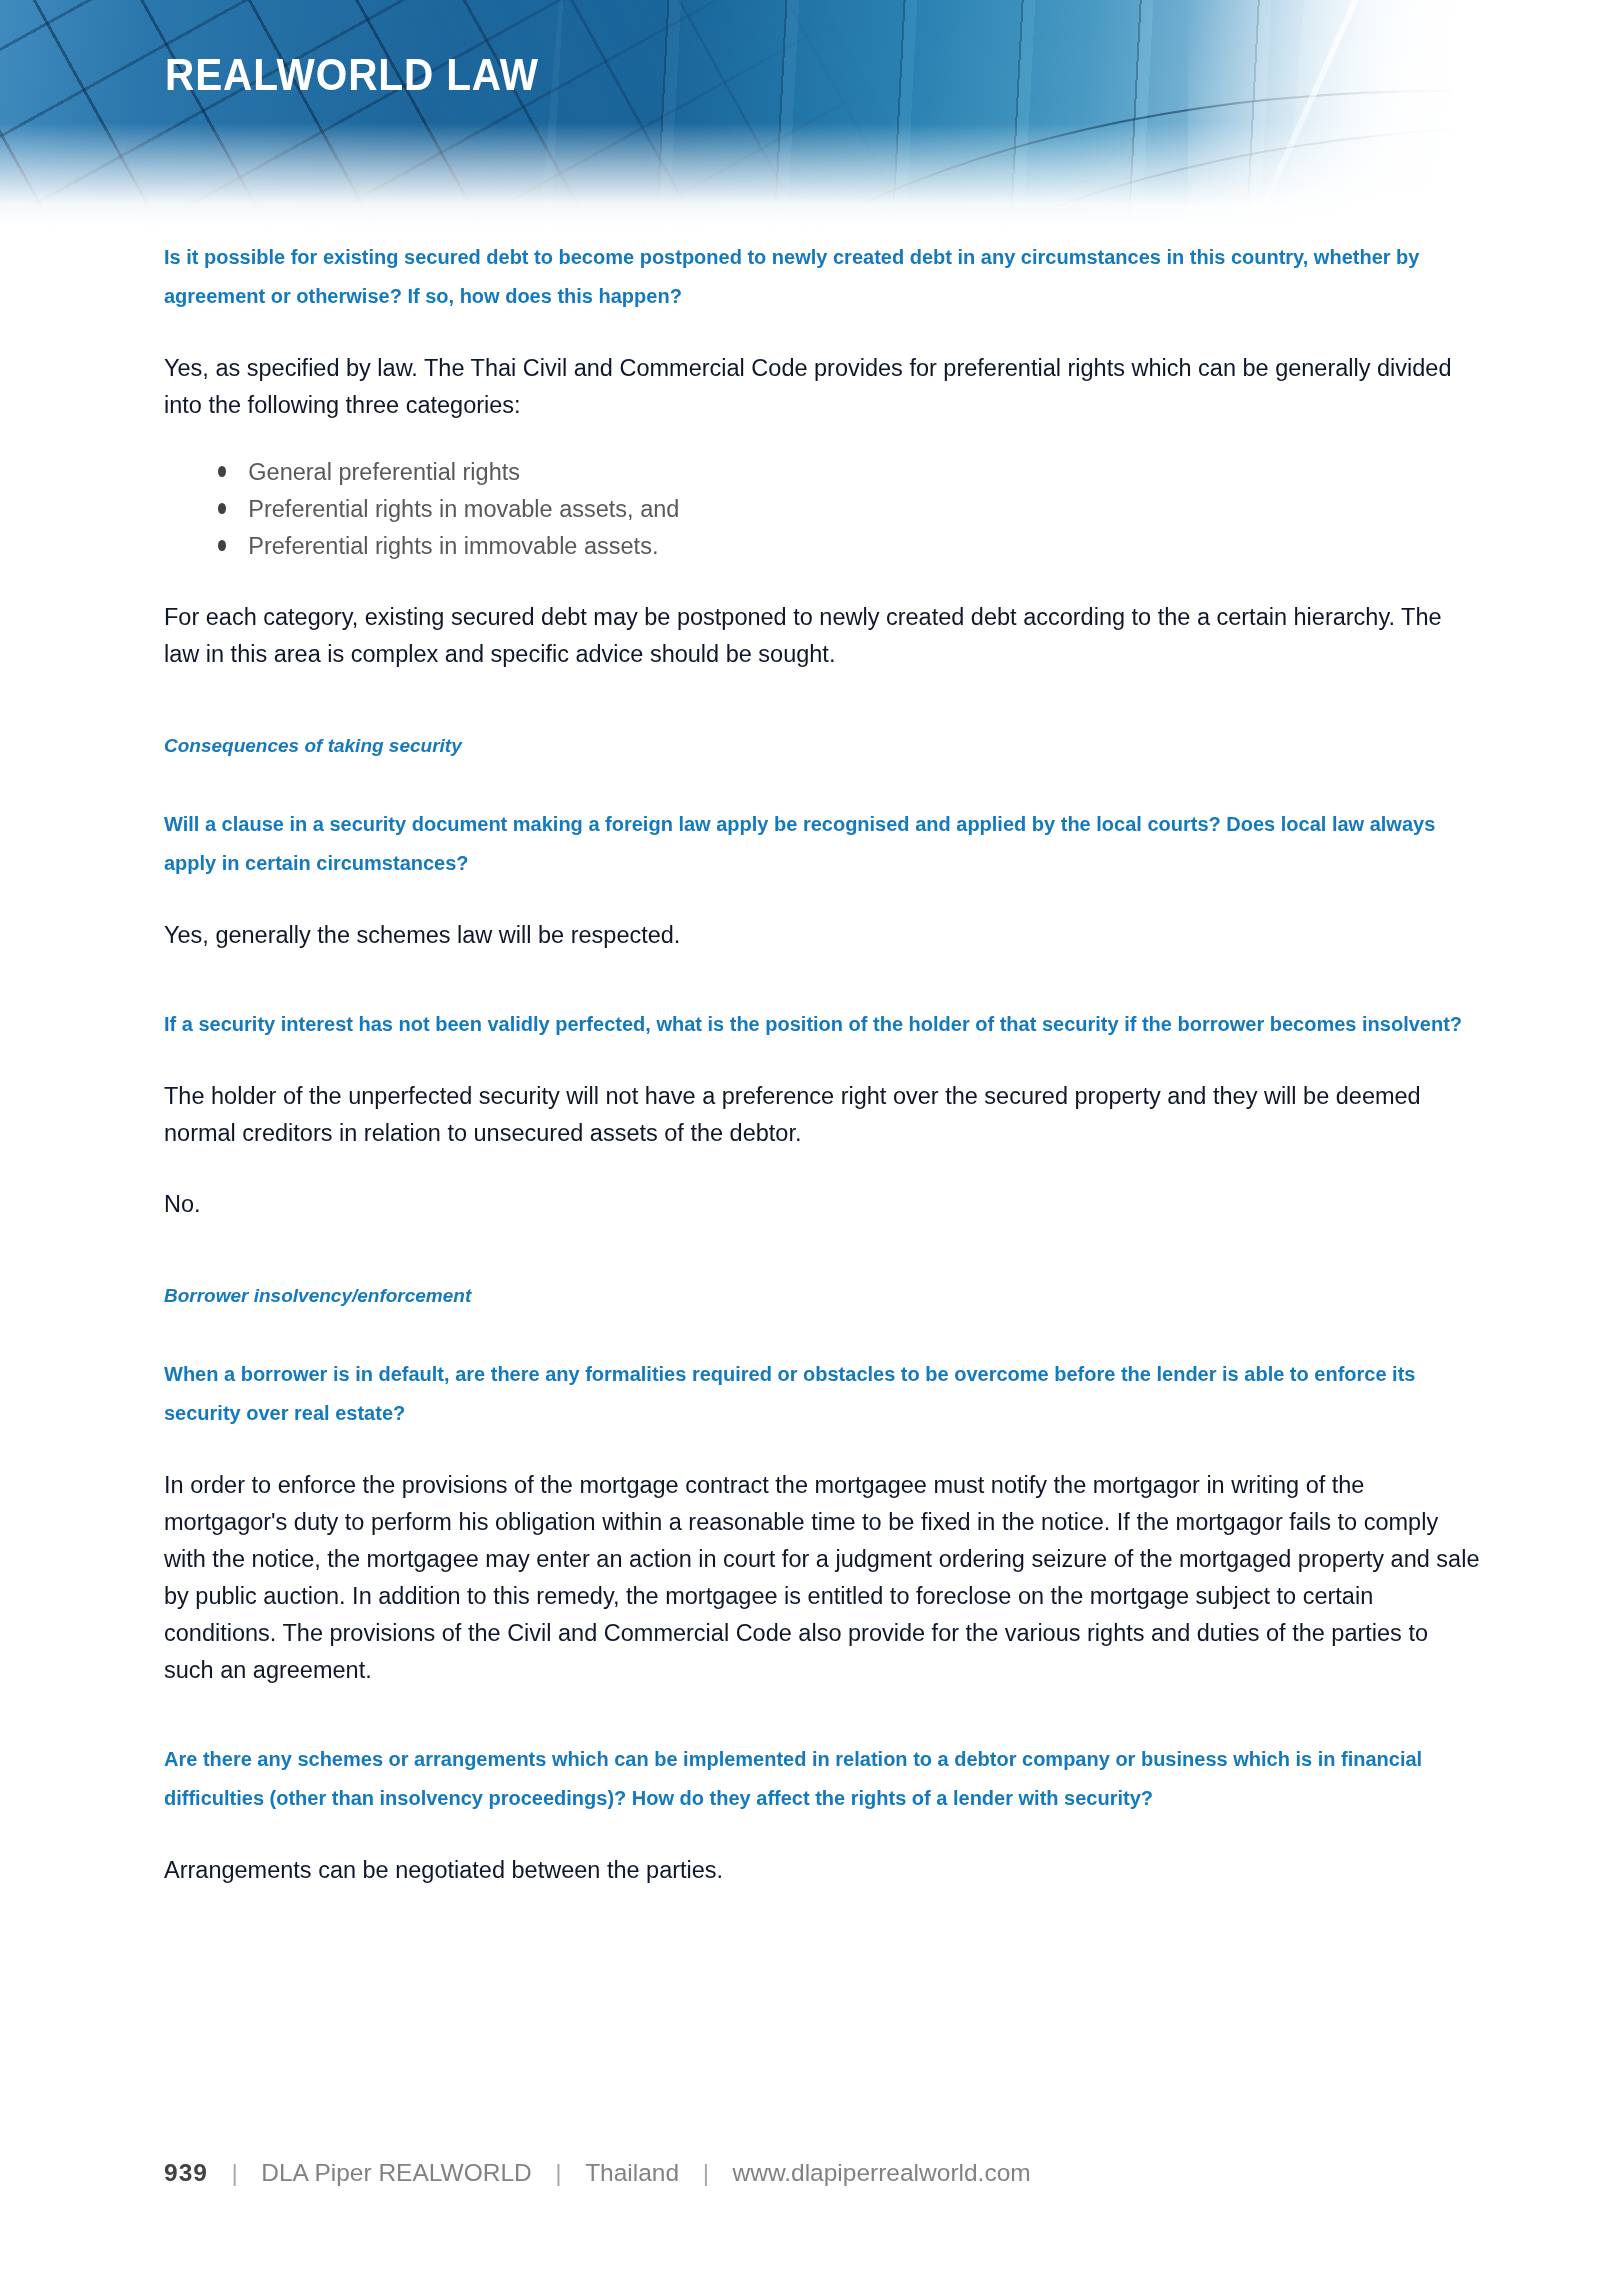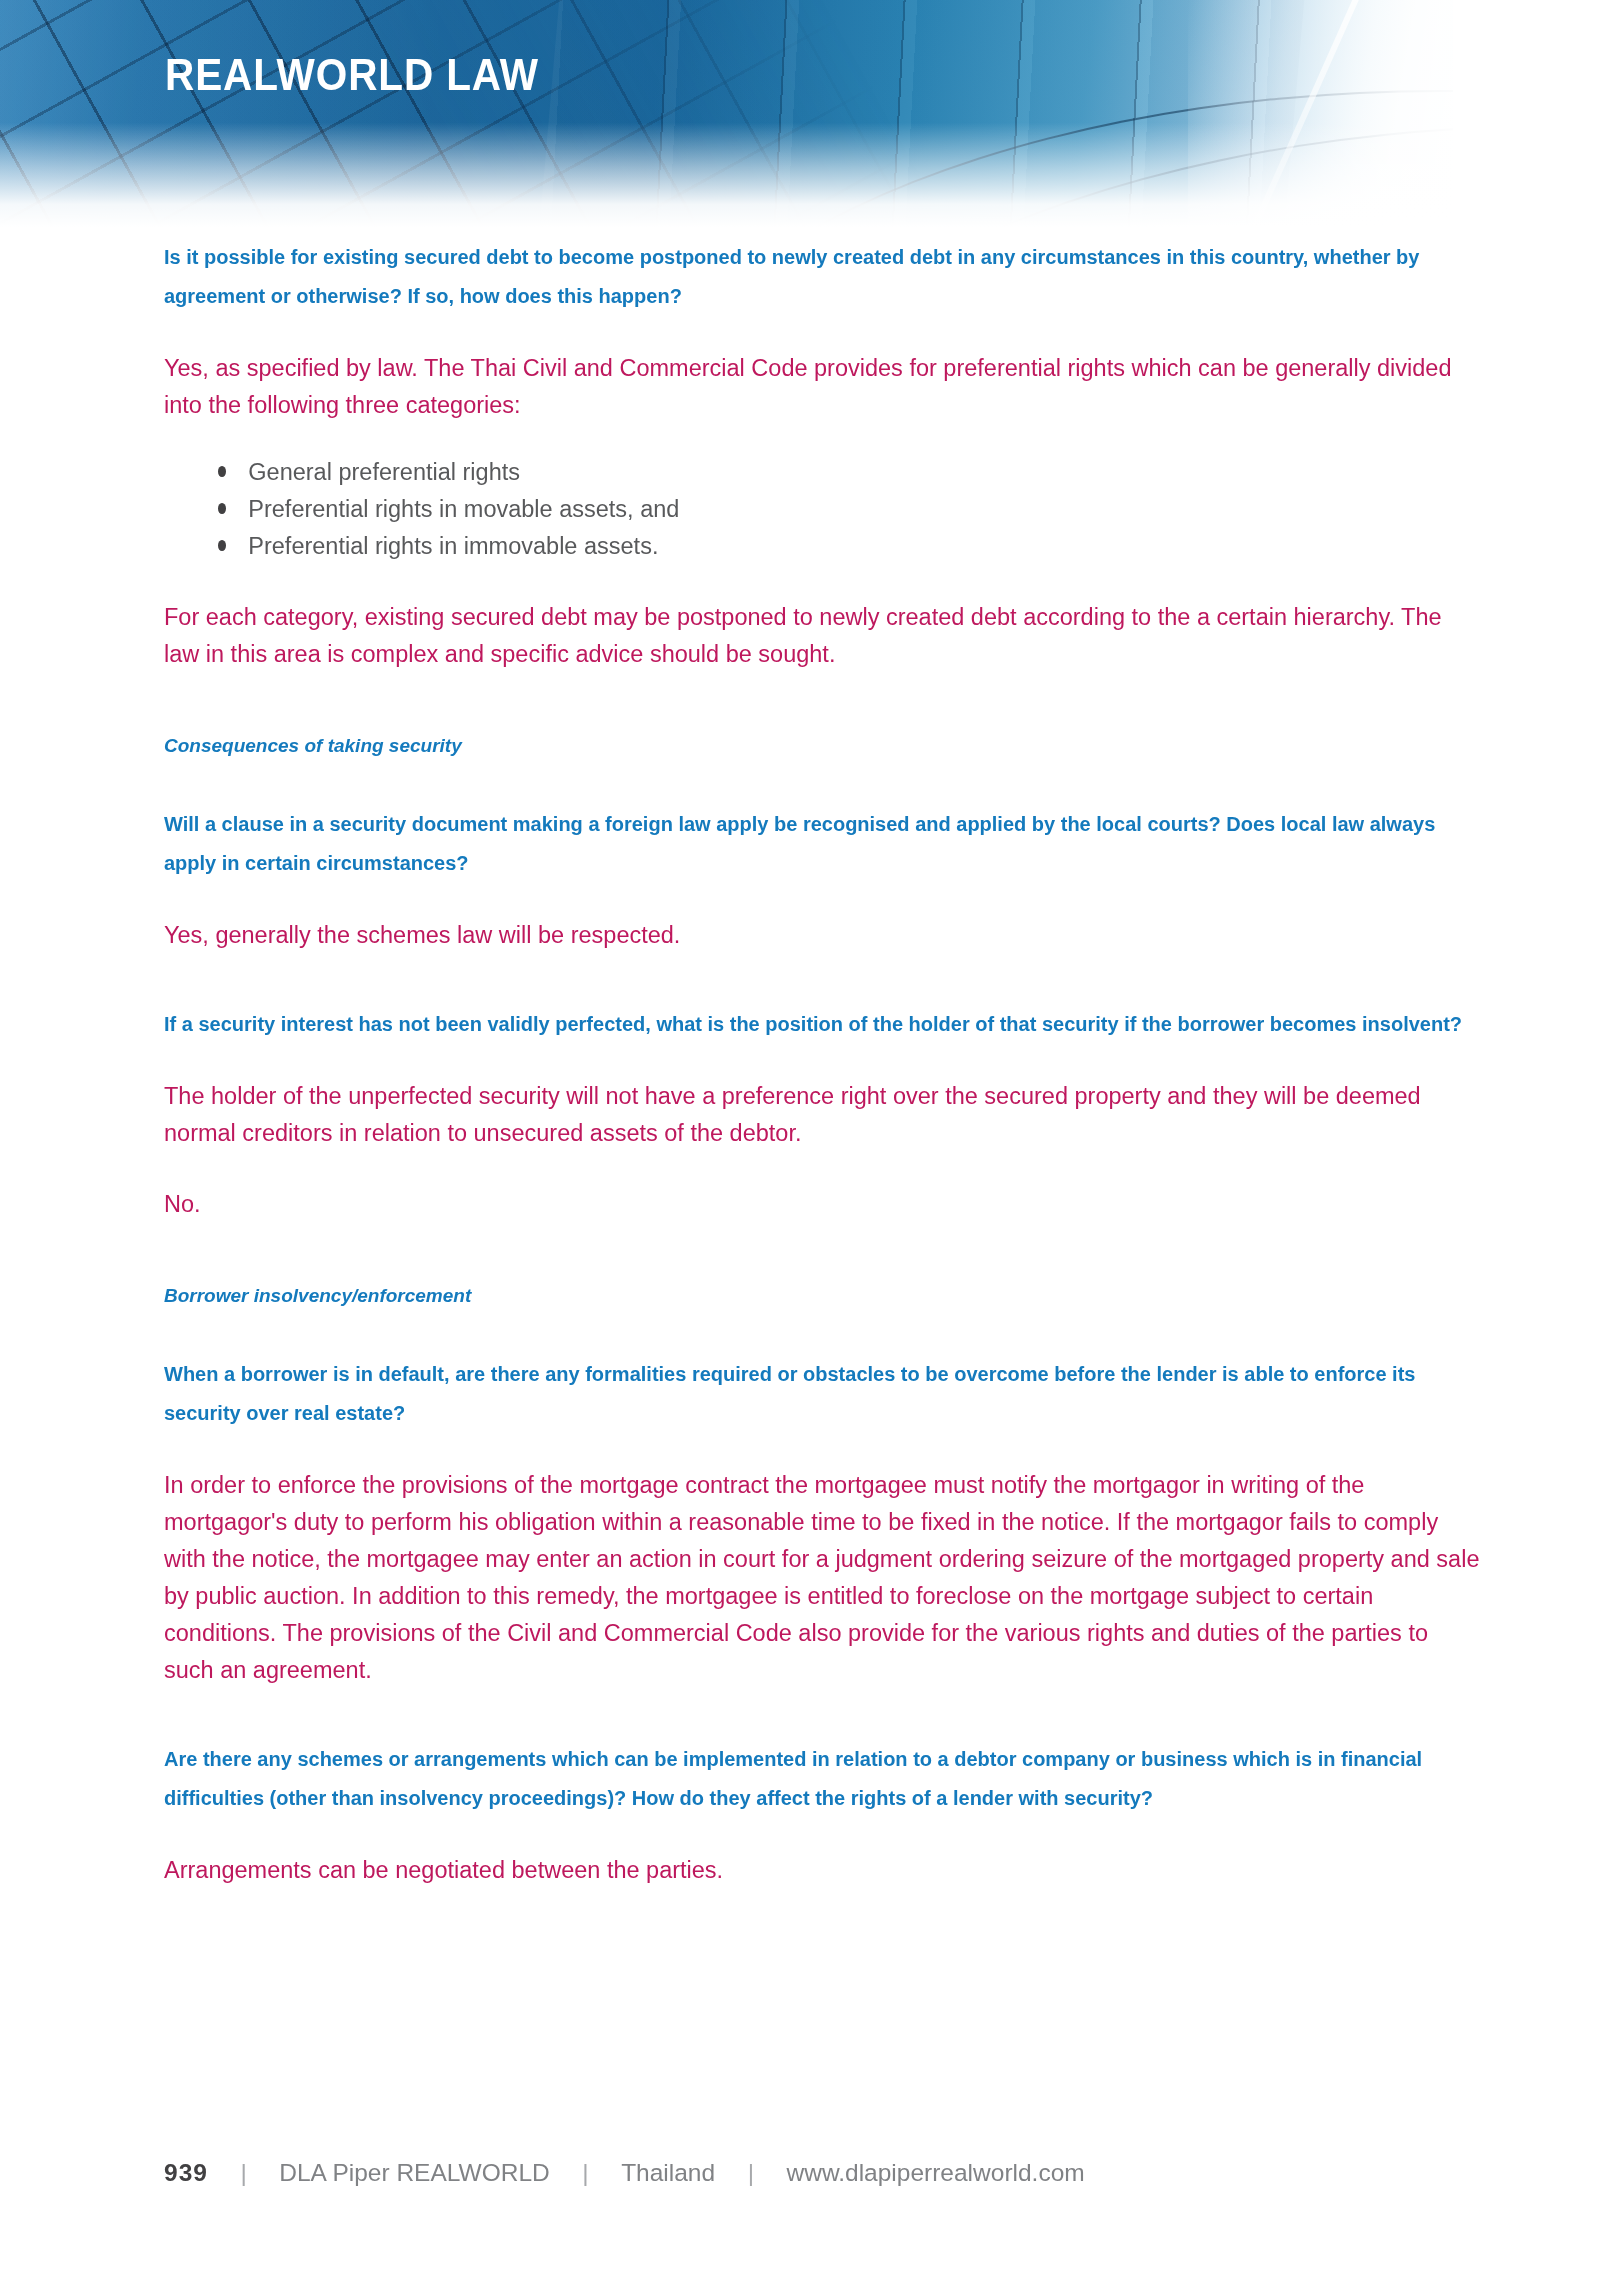--- a/index.html
+++ b/index.html
@@ -48,34 +48,34 @@
   }
   .brand { position:absolute; left:165px; top:49px;
     font-size:45px; font-weight:bold; color:#ffffff; letter-spacing:1px;
     transform:scaleX(0.9); transform-origin:left center; white-space:nowrap;
   }
 
   
   .content { position:absolute; left:164px; top:238px; width:1318px; }
   .question { color:#147abd; font-size:20px; font-weight:bold; line-height:39px; margin-top:51px; }
   .question:first-child { margin-top:0; }
-  .para { color:#be185d; font-size:23.5px; line-height:37px; margin-top:34px; }
+  .para { color:#0f172a; font-size:23.5px; line-height:37px; margin-top:34px; }
   .section-heading { color:#147abd; font-size:19px; font-style:italic; font-weight:600;
     line-height:39px; margin-top:53px; }
   .section-heading + .question { margin-top:40px; }
 
   ul.bullets { list-style:none; margin-top:30px; }
   ul.bullets li { display:flex; align-items:flex-start; line-height:37px;
     color:#58595b; font-size:23.5px; }
   ul.bullets .bullet { flex:0 0 auto; width:7.8px; height:10.8px; border-radius:50%;
     background:#414042; margin:11.8px 22.5px 0 54px; }
 
   
   .footer { position:absolute; left:164px; top:2159px; display:flex; align-items:center;
-    font-size:24.5px; color:#808285; white-space:nowrap;gap:9px; }
+    font-size:24.5px; color:#808285; white-space:nowrap; }
   .footer .page-num { font-weight:bold; color:#414042; letter-spacing:1px; }
   .footer .sep { color:#a7a9ac; margin:0 23.5px; font-weight:normal; }
 </style>
 </head>
 <body>
 
 <div id="page">
 
   <div class="header">
     <div class="hdr-base"></div>

